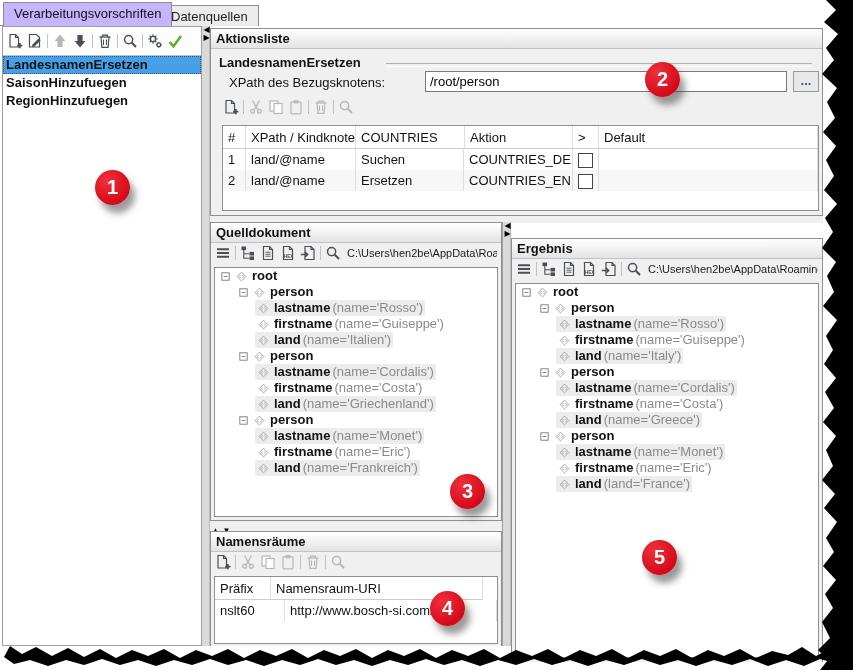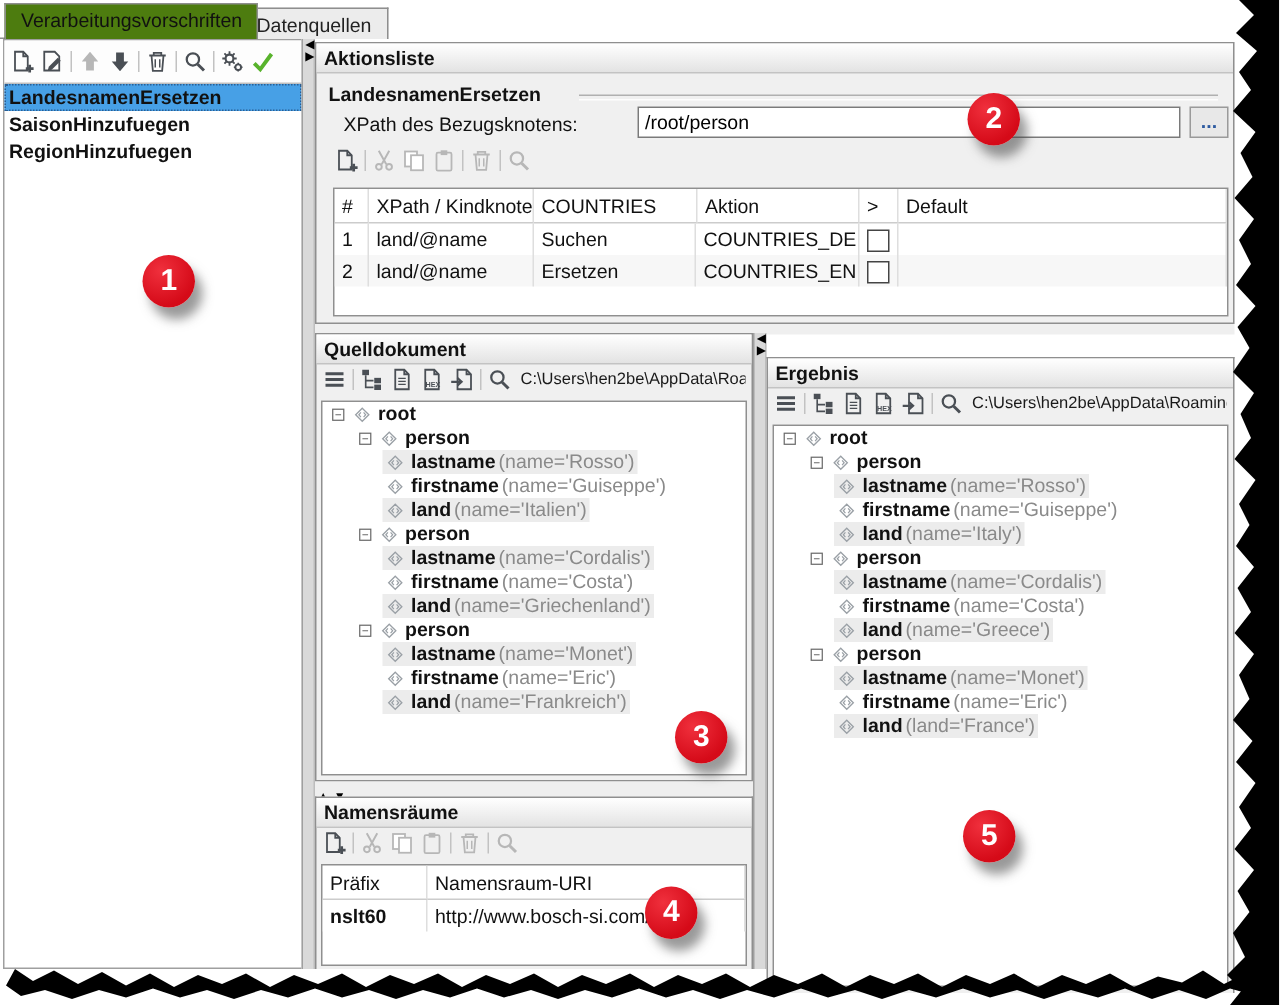--- a/index.html
+++ b/index.html
@@ -2,21 +2,21 @@
 <html><head>
 <meta charset="utf-8">
 <style>
   html,body{margin:0;padding:0;background:#ffffff;}
   body{font-family:"Liberation Sans","DejaVu Sans",sans-serif;font-size:13px;color:#111;}
   #stage{position:relative;width:853px;height:670px;overflow:hidden;background:#fff;}
 
   
   .tab{position:absolute;box-sizing:border-box;border:1px solid #8e8e8e;border-bottom:none;
        padding:3px 10px 2px 10px;cursor:default;}
-  .tab.active{left:3px;top:2px;height:24px;background:#4d7c0f;z-index:3;}
+  .tab.active{left:3px;top:2px;height:24px;background:#c4b5fd;z-index:3;}
   .tab.inactive{left:160px;top:5px;height:21px;background:#ececec;z-index:1;color:#222;}
   #tabline{position:absolute;left:0;top:25px;width:210px;height:1px;background:#8e8e8e;}
 
   
   .panel{position:absolute;box-sizing:border-box;border:1px solid #8f8f8f;background:#f0f0f0;}
   .phead{height:19px;line-height:19px;padding:0 5px;font-weight:bold;
          background:linear-gradient(#ffffff,#e3e3e3);border-bottom:1px solid #c3c3c3;
          white-space:nowrap;overflow:hidden;}
   .toolbar{display:flex;align-items:center;gap:4px;padding:2px 4px;white-space:nowrap;overflow:hidden;}
   .tsep{width:1px;height:14px;background:#c2c2c2;flex:0 0 1px;}
@@ -430,26 +430,26 @@
         <svg class="ic dis" viewBox="0 0 16 16">
           <use href="#i-delete"></use>
         </svg>
         <span class="tsep"></span>
         <svg class="ic dis" viewBox="0 0 16 16">
           <use href="#i-search"></use>
         </svg>
       </div>
     <div class="tbl" style="left:3px;top:44px;width:284px;height:68px;">
       <div class="trw th">
-          <div class="tc" style="width: 70px;">Präfix</div>
+          <div class="tc" style="width: 56px;">Präfix</div>
           <div class="tc" style="width: 212px;">Namensraum-URI</div>
         </div>
       <div>
           <div class="trw r1">
-            <div class="tc" style="width: 70px; font-weight: bold;">nslt60</div>
+            <div class="tc" style="width: 70px;">nslt60</div>
             <div class="tc" style="width: 212px;">http://www.bosch-si.com/</div>
           </div>
         </div>
     </div>
   </div>
 
   <div class="vsplit" style="left:502px;top:222px;width:9px;height:424px;">
     <span class="tri">◀</span>
     <span class="tri">▶</span>
   </div>

